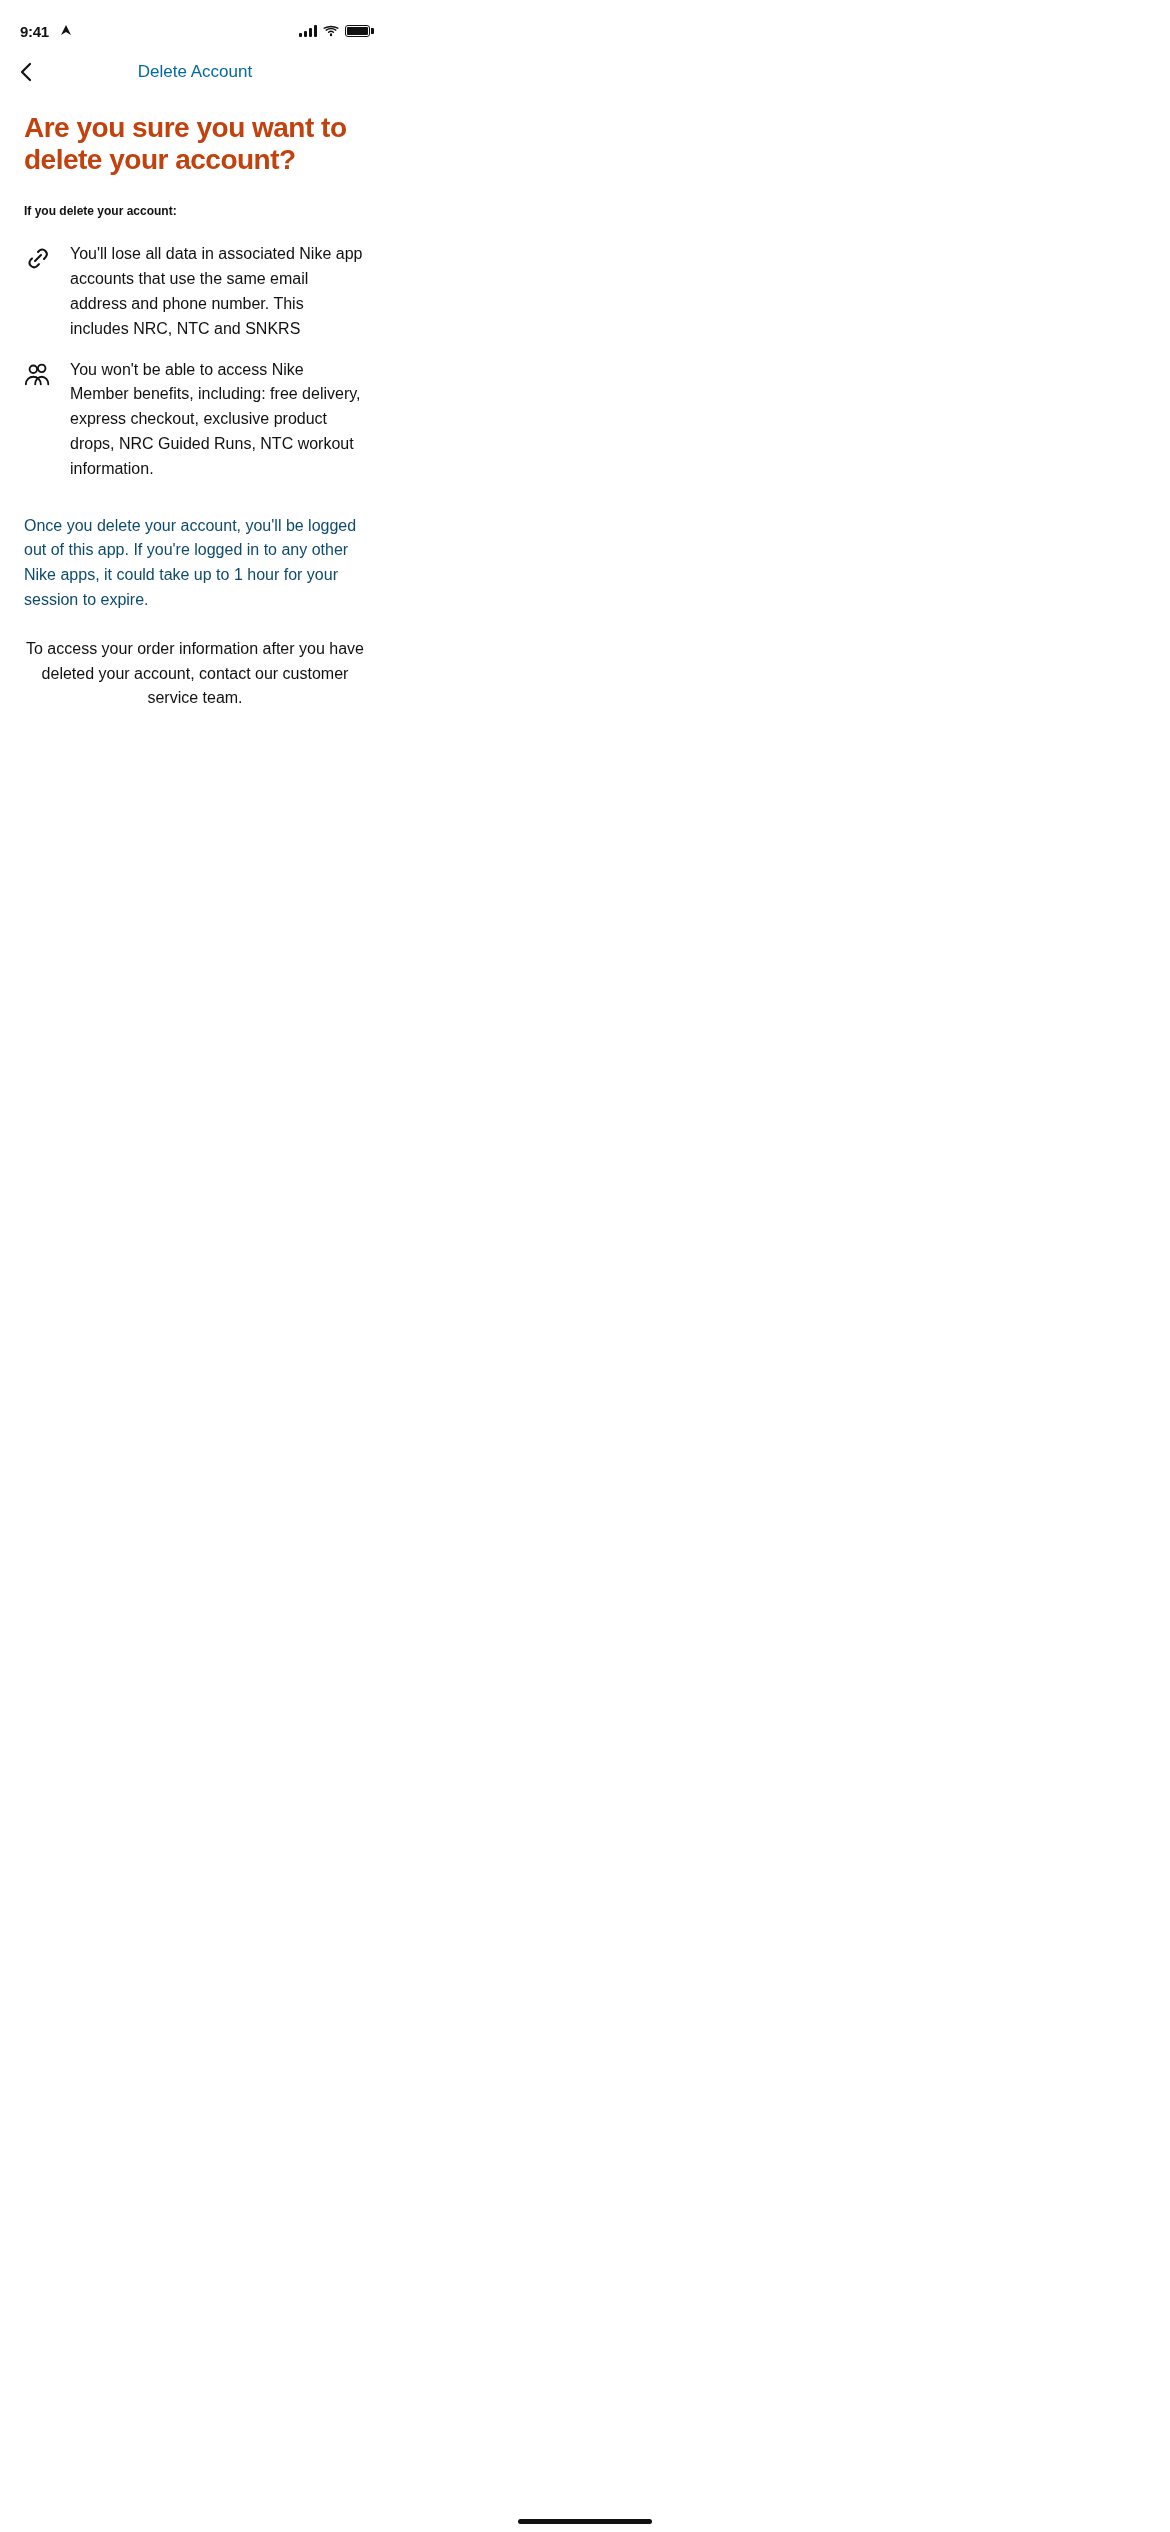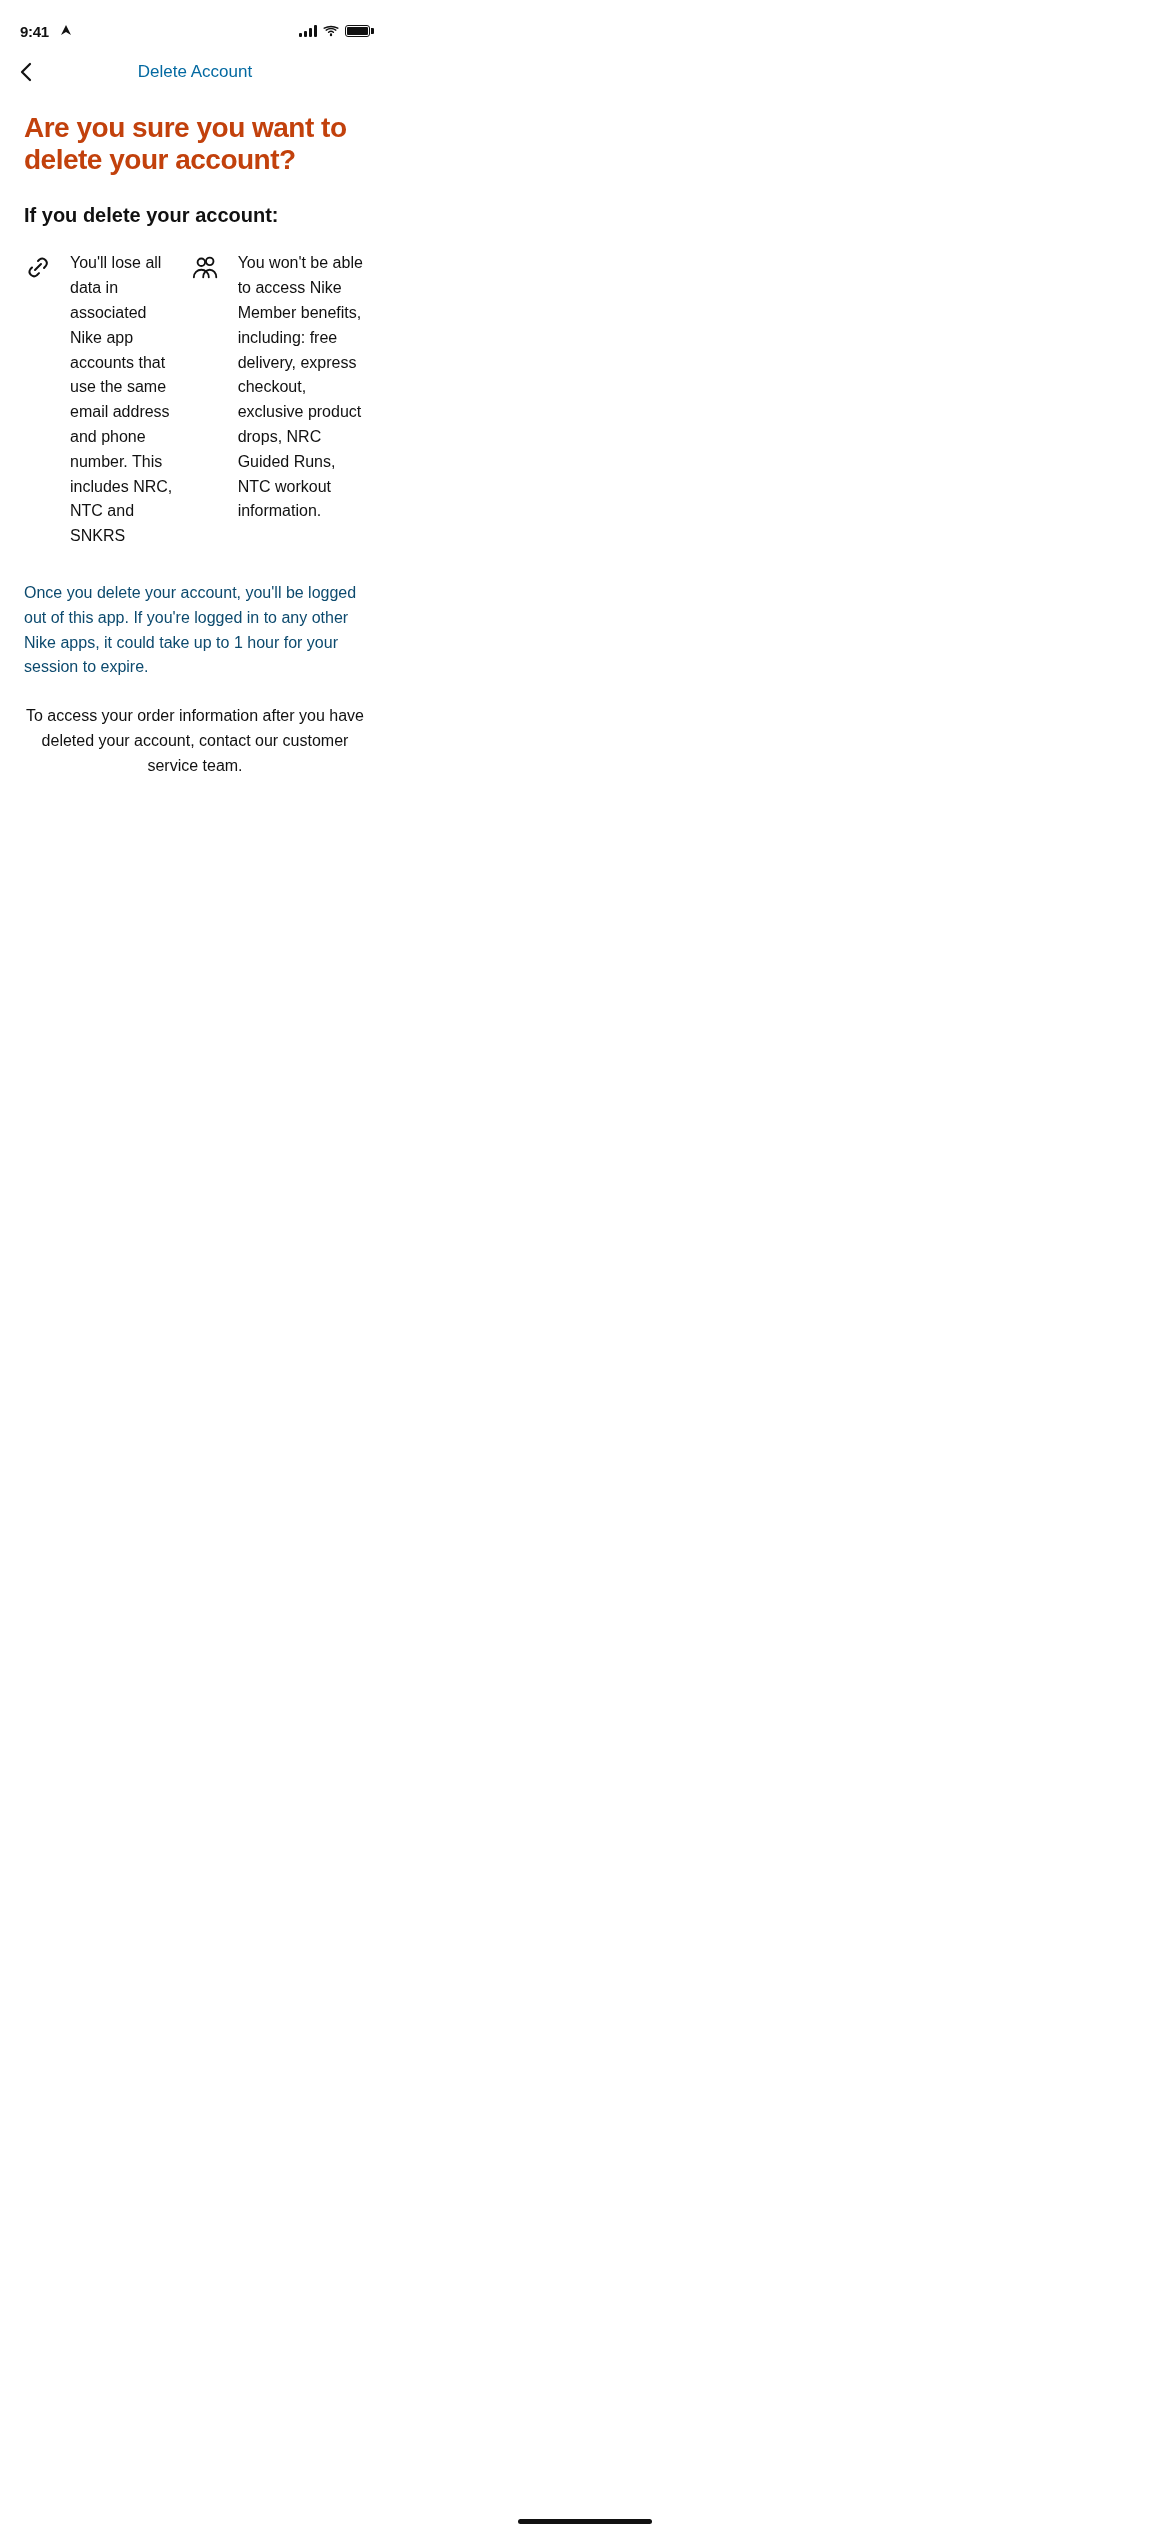--- a/index.html
+++ b/index.html
@@ -125,29 +125,29 @@
     .main-heading {
       font-size: 28px;
       font-weight: 800;
       line-height: 1.15;
       color: #c2410c;
       margin-bottom: 28px;
       letter-spacing: -0.5px;
     }
 
     .subheading {
-      font-size: 20px;
+      font-size: 12px;
       font-weight: 700;
       color: #111;
       margin-bottom: 24px;
     }
 
     .info-items {
       display: flex;
-      flex-direction: row;
+      flex-direction: column;
       gap: 16px;
       margin-bottom: 32px;
     }
 
     .info-item {
       display: flex;
       align-items: flex-start;
       gap: 18px;
     }
 

